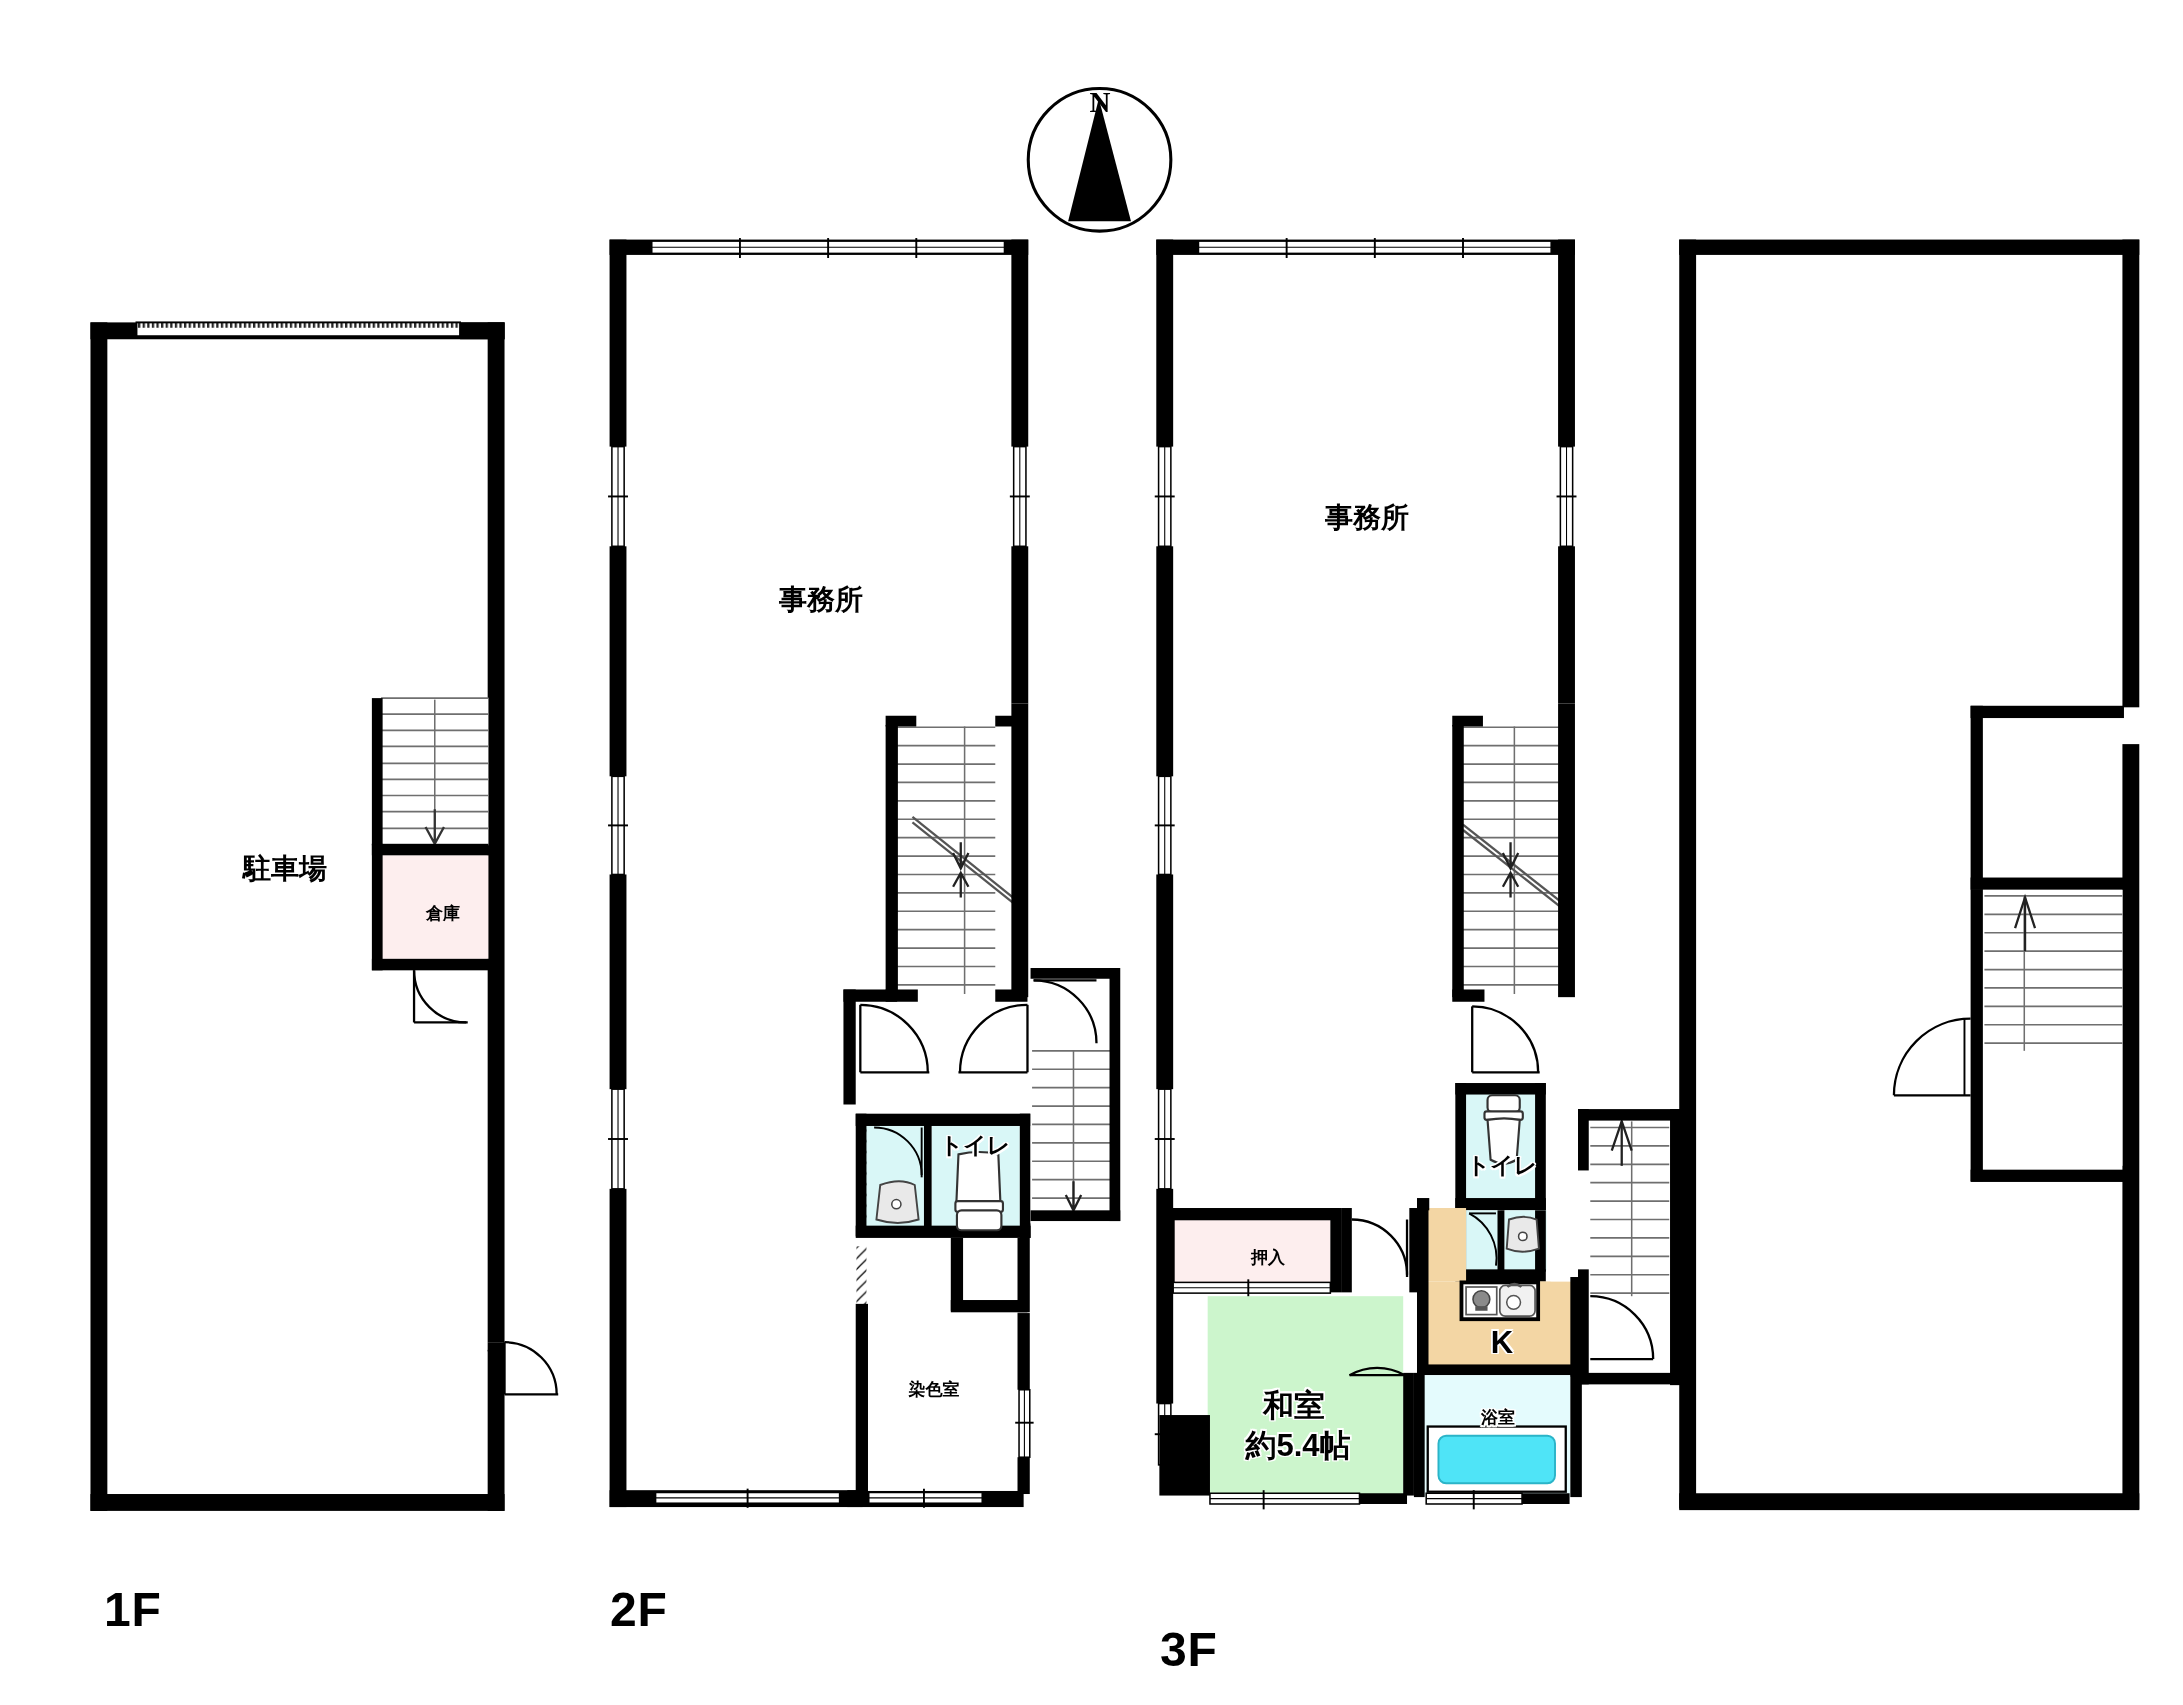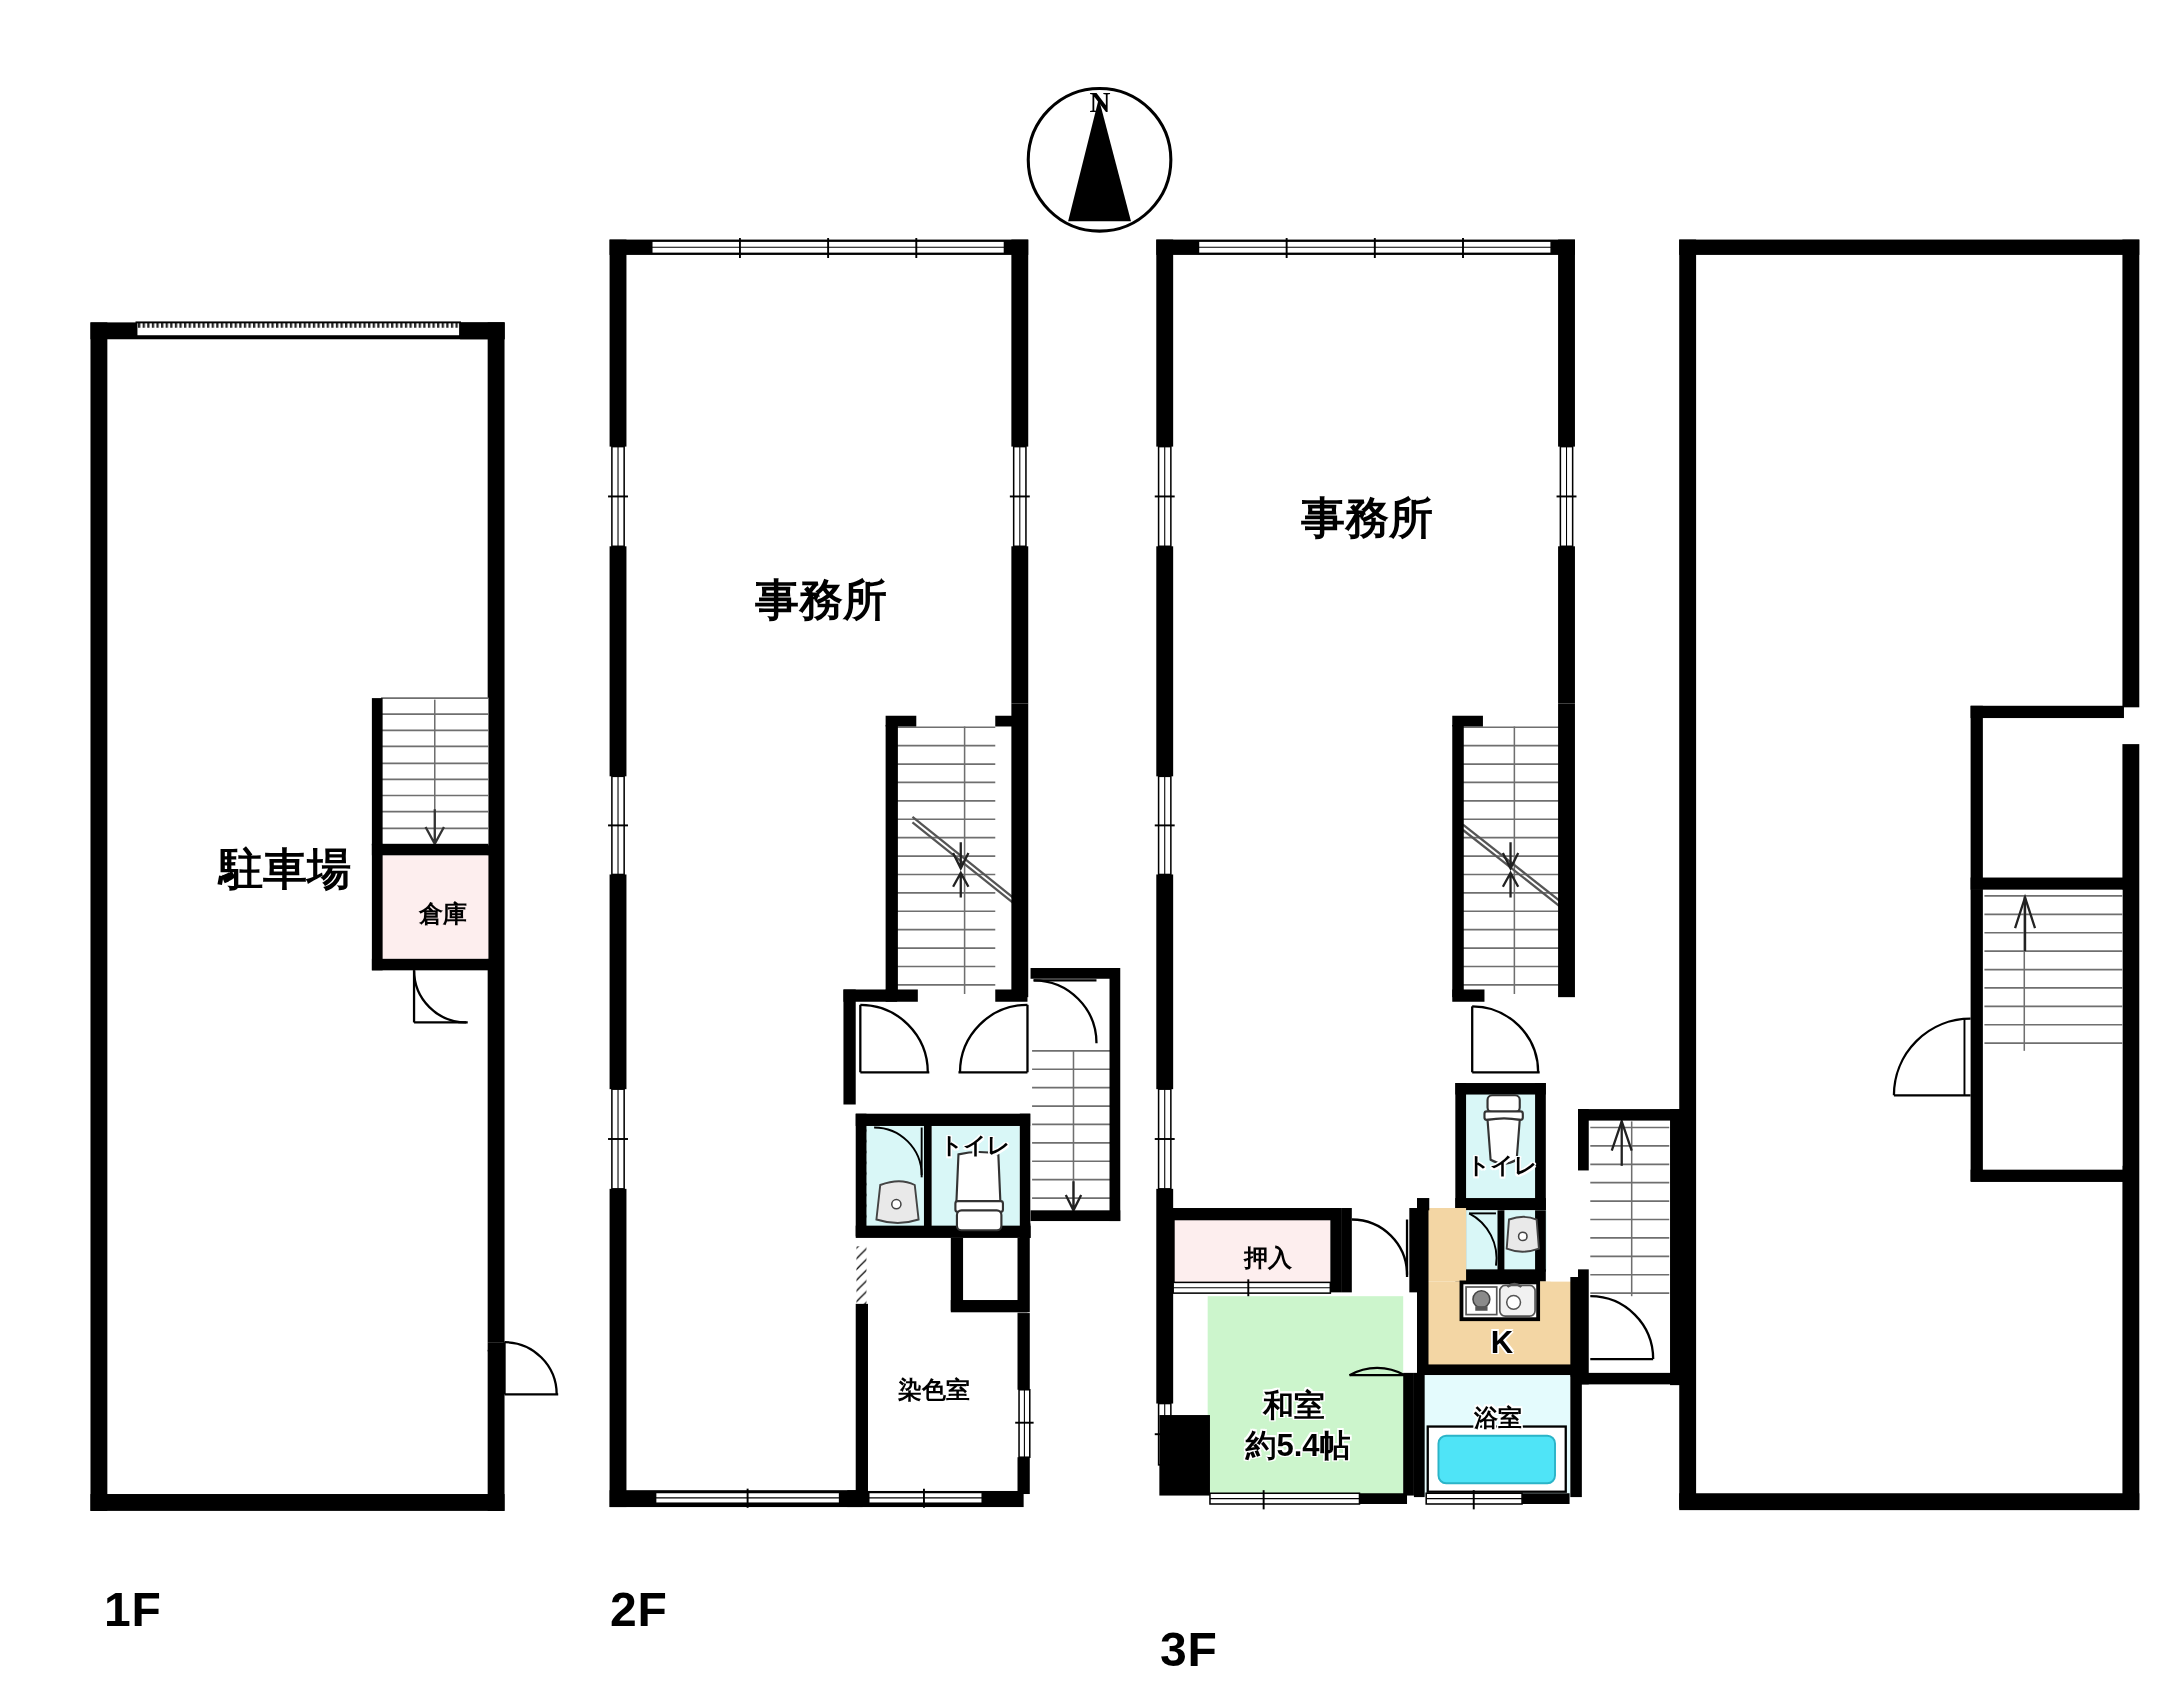--- a/index.html
+++ b/index.html
@@ -15,23 +15,23 @@
     position:absolute;
     font-family:"Liberation Sans","DejaVu Sans",sans-serif;
     color:#000;
     white-space:nowrap;
     line-height:1.12;
     text-align:center;
     font-weight:700;
     transform:translate(-50%,-50%);
     pointer-events:none;
   }
-  .lbl.room-big{font-size:44px;}
+  .lbl.room-big{font-size:28px;}
   .lbl.room-mid{font-size:31px;}
-  .lbl.room-sm{font-size:24px;}
+  .lbl.room-sm{font-size:17px;}
   .lbl.room-xs{font-size:23px;}
   .lbl.kitchen-k{font-size:31px;}
   .lbl.floor-tag{
     font-size:48px;font-weight:700;letter-spacing:0.8px;
     transform:translate(0,-50%);
   }
   .lbl.halo{
     text-shadow:
       1.5px 0 0 #fff,-1.5px 0 0 #fff,0 1.5px 0 #fff,0 -1.5px 0 #fff,
       1.5px 1.5px 0 #fff,-1.5px 1.5px 0 #fff,1.5px -1.5px 0 #fff,-1.5px -1.5px 0 #fff;

